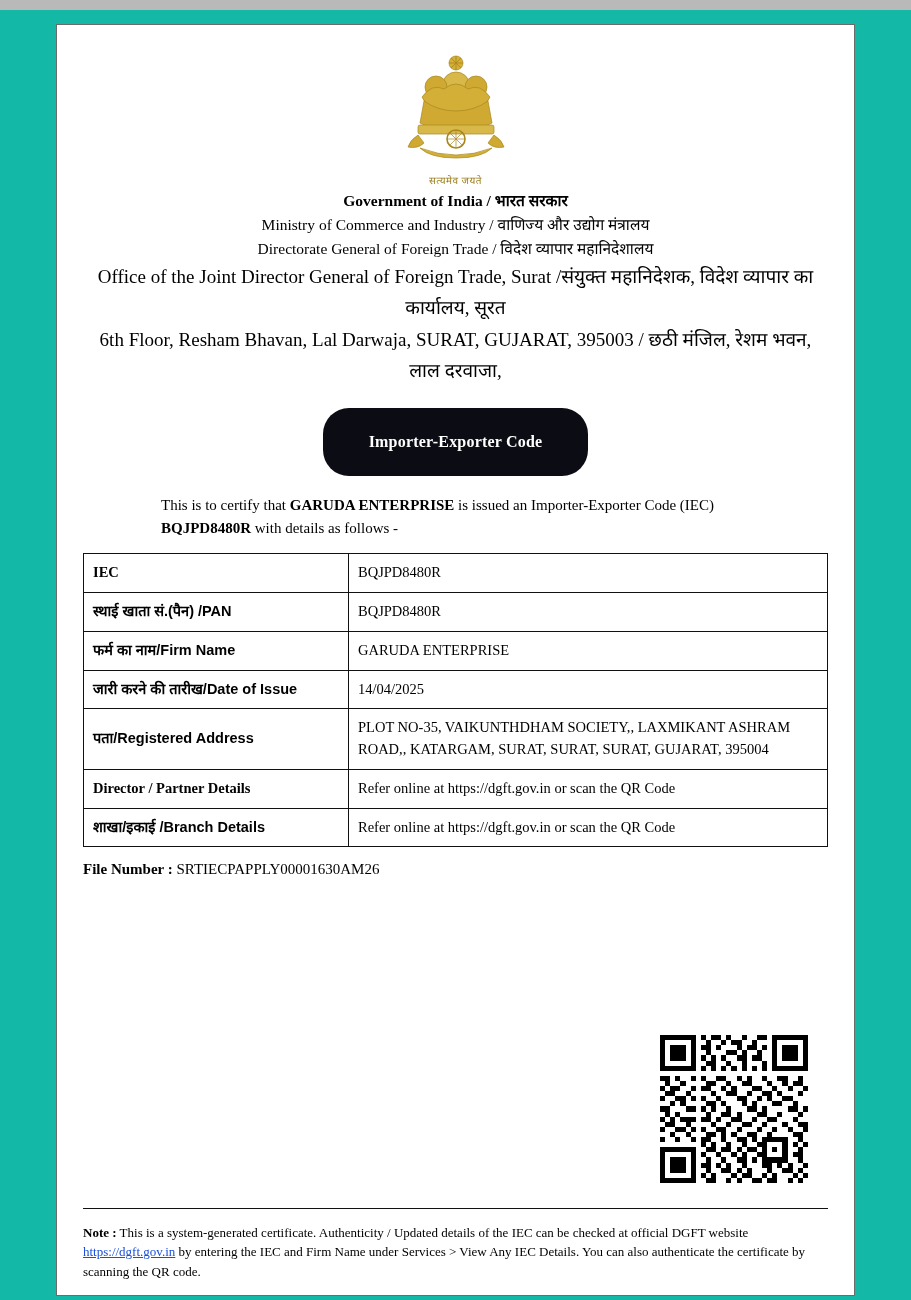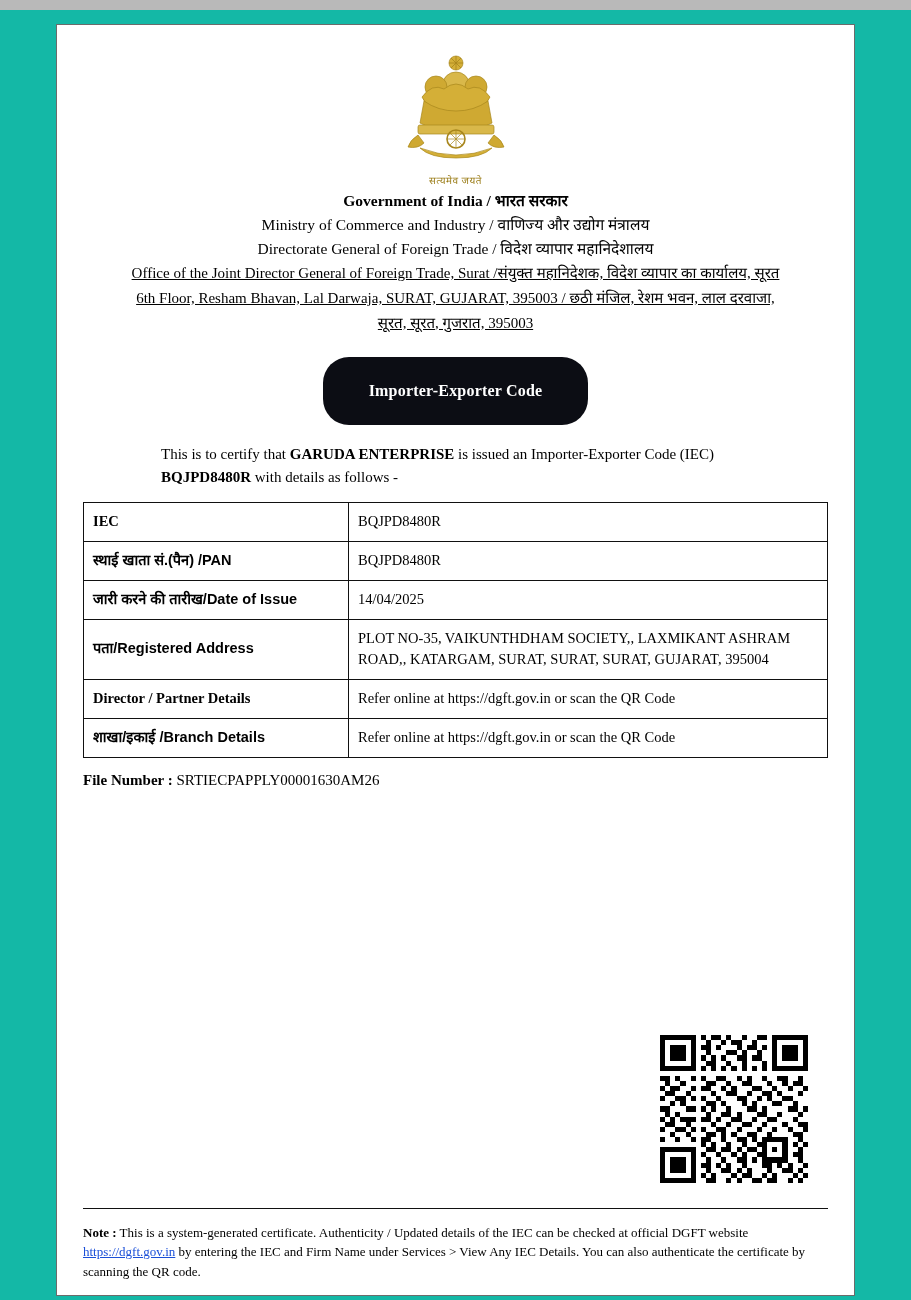--- a/index.html
+++ b/index.html
@@ -56,23 +56,22 @@
     line-height: 1.55;
   }
   .hdr-strong {
     font-weight: bold;
     font-size: 15.5px;
   }
   .hdr-line {
     margin: 0;
   }
   .hdr-office {
-    font-size: 15px;
+    font-size: 19px;
     line-height: 1.65;
-    text-decoration: underline;
   }
 
   
   .pill-wrap {
     text-align: center;
     margin: 22px 0 18px 0;
   }
   .pill {
     display: inline-block;
     background: #0c0d14;
@@ -206,40 +205,43 @@
       </span>
       <div class="emblem-motto">सत्यमेव जयते</div>
     </div>
 
     <div class="hdr">
       <p class="hdr-line hdr-strong">Government of India / भारत सरकार</p>
       <p class="hdr-line">Ministry of Commerce and Industry / वाणिज्य और उद्योग मंत्रालय</p>
       <p class="hdr-line">Directorate General of Foreign Trade / विदेश व्यापार महानिदेशालय</p>
       <p class="hdr-line hdr-office">Office of the Joint Director General of Foreign Trade, Surat /संयुक्त महानिदेशक, विदेश व्यापार का कार्यालय, सूरत</p>
       <p class="hdr-line hdr-office">6th Floor, Resham Bhavan, Lal Darwaja, SURAT, GUJARAT, 395003  / छठी मंजिल, रेशम भवन, लाल दरवाजा,</p>
-      <p class="hdr-line hdr-office">सूरत, सूरत, गुजरात, 395003</p>
     </div>
 
     <div class="pill-wrap">
       <span class="pill">Importer-Exporter Code</span>
     </div>
 
     <p class="certify">
       <span>This is to certify that </span><b>GARUDA ENTERPRISE</b><span> is issued an Importer-Exporter Code (IEC) </span><b>BQJPD8480R</b><span> with details as follows -</span>
     </p>
 
     <table class="iec">
       <tbody>
         <tr>
           <td class="lbl">IEC</td>
           <td class="val">BQJPD8480R</td>
         </tr>
         <tr>
           <td class="lbl lbl-dev">स्थाई खाता सं.(पैन) /PAN</td>
           <td class="val">BQJPD8480R</td>
+        </tr>
+        <tr>
+          <td class="lbl lbl-dev">फर्म का नाम/Firm Name</td>
+          <td class="val">GARUDA ENTERPRISE</td>
         </tr>
         <tr>
           <td class="lbl lbl-dev">जारी करने की तारीख/Date of Issue</td>
           <td class="val">14/04/2025</td>
         </tr>
         <tr>
           <td class="lbl lbl-dev">पता/Registered Address</td>
           <td class="val">PLOT NO-35, VAIKUNTHDHAM SOCIETY,, LAXMIKANT ASHRAM ROAD,, KATARGAM, SURAT, SURAT, SURAT, GUJARAT, 395004</td>
         </tr>
         <tr>

